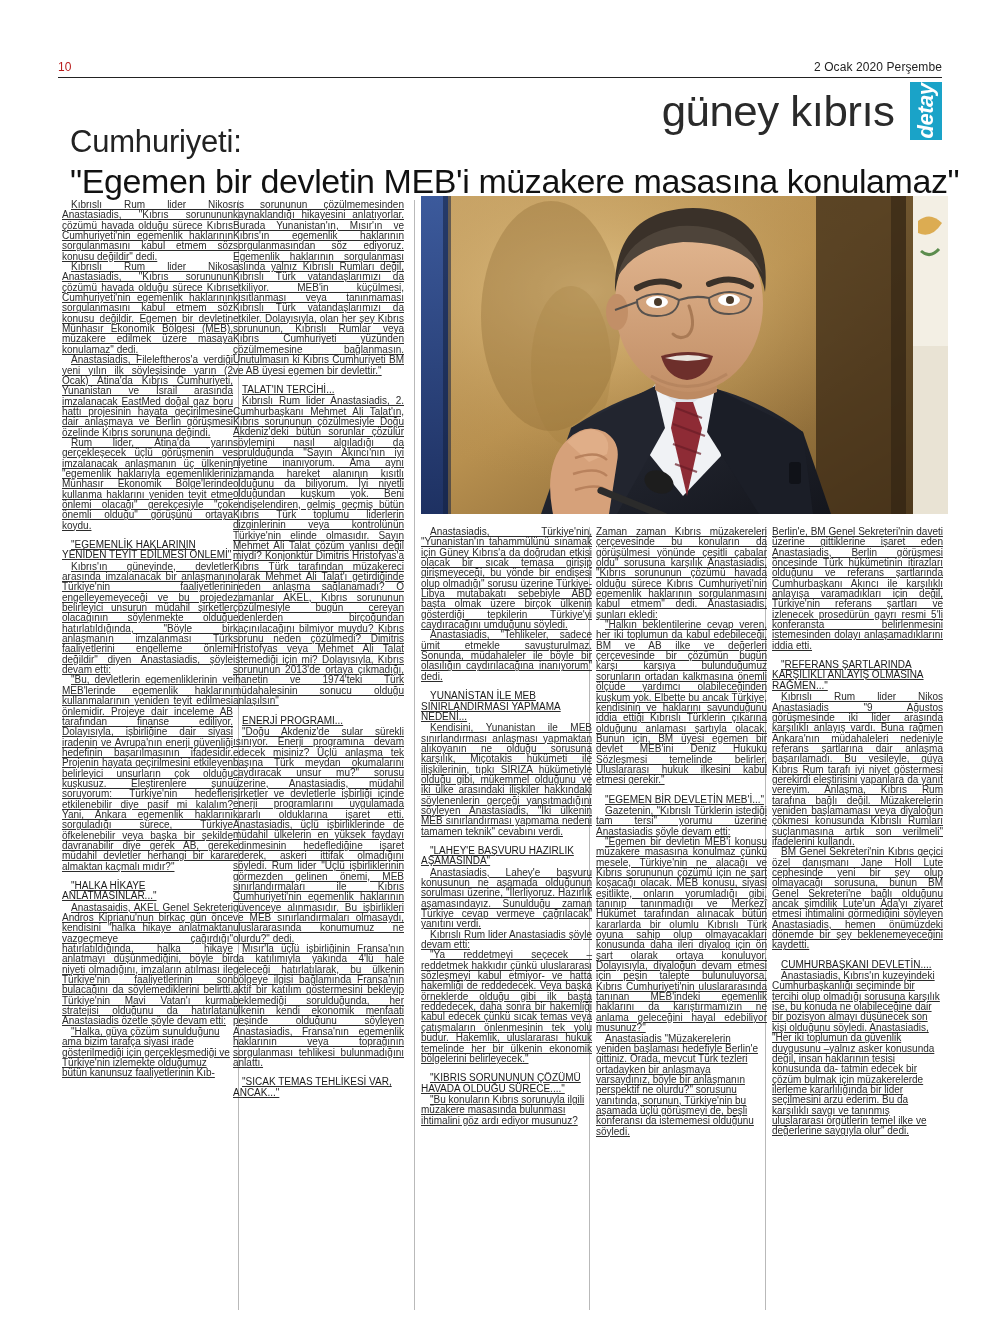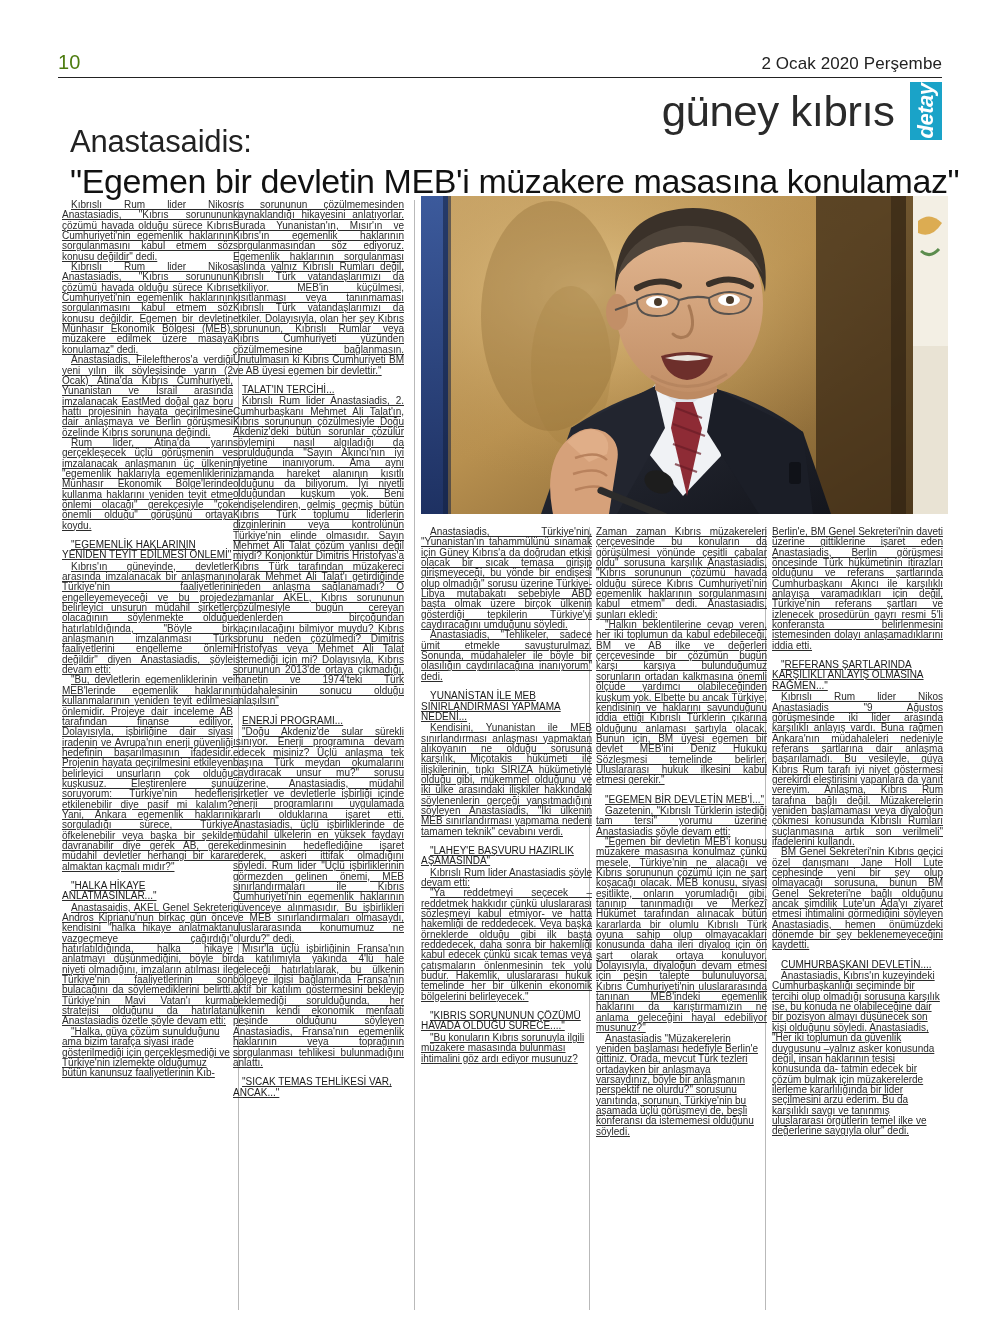--- a/index.html
+++ b/index.html
@@ -12,22 +12,22 @@
   }
   .page { position: relative; width: 1000px; height: 1326px; padding: 0; }
 
   
   .masthead {
     position: absolute; left: 58px; top: 52px; width: 884px; height: 26px;
     display: flex; align-items: flex-end; justify-content: space-between;
     border-bottom: 1.5px solid #222;
     padding-bottom: 3px;
   }
-  .folio { font-size: 20px; color: #4d7c0f; letter-spacing: .2px; }
-  .issue-date { font-size: 17px; color: #222; letter-spacing: .1px; }
+  .folio { font-size: 12px; color: #b91c1c; letter-spacing: .2px; }
+  .issue-date { font-size: 12px; color: #222; letter-spacing: .1px; }
 
   .brandbar {
     position: absolute; right: 58px; top: 82px;
     display: flex; align-items: center; gap: 16px;
   }
   .brand-title {
     font-size: 43px; font-weight: 400; letter-spacing: -0.5px;
     color: #2a2a2a; line-height: 1; transform: scaleX(1.02);
   }
   .logo-box {
@@ -98,21 +98,21 @@
   </div>
 
   <div class="brandbar">
     <span class="brand-title">güney kıbrıs</span>
     <span class="logo-box">
       <span class="logo-text">detay</span>
     </span>
   </div>
 
   <div class="headline">
-    <div class="kicker">Anastasaidis:</div>
+    <div class="kicker">Cumhuriyeti:</div>
     <div class="main">"Egemen bir devletin MEB'i müzakere masasına konulamaz"</div>
   </div>
 
   <div class="photo">
     <svg viewBox="0 0 527 318" preserveAspectRatio="none">
       <defs>
         <linearGradient id="bg" x1="0" y1="0" x2="1" y2="1">
           <stop offset="0%" stop-color="#c9a569"></stop>
           <stop offset="45%" stop-color="#b8904f"></stop>
           <stop offset="100%" stop-color="#6d5128"></stop>
@@ -231,20 +231,21 @@
       <p>"Doğu Akdeniz'de sular sürekli ısınıyor. Enerji programına devam edecek misiniz? Üçlü anlaşma tek başına Türk meydan okumalarını caydıracak unsur mu?" sorusu üzerine, Anastasiadis, müdahil şirketler ve devletlerle işbirliği içinde enerji programlarını uygulamada kararlı olduklarına işaret etti. Anastasiadis, üçlü işbirliklerinde de müdahil ülkelerin en yüksek faydayı edinmesinin hedeflediğine işaret ederek, askeri ittifak olmadığını söyledi. Rum lider "Üçlü işbirliklerinin görmezden gelinen önemi, MEB sınırlandırmaları ile Kıbrıs Cumhuriyeti'nin egemenlik haklarının güvenceye alınmasıdır. Bu işbirlikleri ve MEB sınırlandırmaları olmasaydı, uluslararasında konumumuz ne olurdu?" dedi.</p>
       <p>Mısır'la üçlü işbirliğinin Fransa'nın da katılımıyla yakında 4'lü hale geleceği hatırlatılarak, bu ülkenin bölgeye ilgisi bağlamında Fransa'nın aktif bir katılım göstermesini bekleyip beklemediği sorulduğunda, her ülkenin kendi ekonomik menfaati peşinde olduğunu söyleyen Anastasiadis, Fransa'nın egemenlik haklarının veya toprağının sorgulanması tehlikesi bulunmadığını anlattı.</p>
       <p class="head last">"SICAK TEMAS TEHLİKESİ VAR, ANCAK..."</p>
     </div>
   <div class="col col3">
       <p>Anastasiadis, Türkiye'nin, "Yunanistan'ın tahammülünü sınamak için Güney Kıbrıs'a da doğrudan etkisi olacak bir sıcak temasa girişip girişmeyeceği, bu yönde bir endişesi olup olmadığı" sorusu üzerine Türkiye-Libya mutabakatı sebebiyle ABD başta olmak üzere birçok ülkenin gösterdiği tepkilerin Türkiye'yi caydıracağını umduğunu söyledi.</p>
       <p>Anastasiadis, "Tehlikeler, sadece ümit etmekle savuşturulmaz. Sonunda, müdahaleler ile böyle bir olasılığın caydırılacağına inanıyorum" dedi.</p>
       <p class="head">YUNANİSTAN İLE MEB SINIRLANDIRMASI YAPMAMA NEDENİ...</p>
       <p>Kendisini, Yunanistan ile MEB sınırlandırması anlaşması yapmaktan alıkoyanın ne olduğu sorusuna karşılık, Miçotakis hükümeti ile ilişkilerinin, tıpkı SİRİZA hükümetiyle olduğu gibi, mükemmel olduğunu ve iki ülke arasındaki ilişkiler hakkındaki söylenenlerin gerçeği yansıtmadığını söyleyen Anastasiadis, "İki ülkenin MEB sınırlandırması yapmama nedeni tamamen teknik" cevabını verdi.</p>
       <p class="head">"LAHEY'E BAŞVURU HAZIRLIK AŞAMASINDA"</p>
+      <p>Anastasiadis, Lahey'e başvuru konusunun ne aşamada olduğunun sorulması üzerine, "İlerliyoruz. Hazırlık aşamasındayız. Sunulduğu zaman Türkiye cevap vermeye çağrılacak" yanıtını verdi.</p>
       <p>Kıbrıslı Rum lider Anastasiadis şöyle devam etti:</p>
       <p>"Ya reddetmeyi seçecek –reddetmek hakkıdır çünkü uluslararası sözleşmeyi kabul etmiyor- ve hatta hakemliği de reddedecek. Veya başka örneklerde olduğu gibi ilk başta reddedecek, daha sonra bir hakemliği kabul edecek çünkü sıcak temas veya çatışmaların önlenmesinin tek yolu budur. Hakemlik, uluslararası hukuk temelinde her bir ülkenin ekonomik bölgelerini belirleyecek."</p>
       <p class="head">"KIBRIS SORUNUNUN ÇÖZÜMÜ HAVADA OLDUĞU SÜRECE...."</p>
       <p class="last">"Bu konuların Kıbrıs sorunuyla ilgili müzakere masasında bulunması ihtimalini göz ardı ediyor musunuz?</p>
     </div>
   <div class="col col4">
       <p class="nohead">Zaman zaman Kıbrıs müzakereleri çerçevesinde bu konuların da görüşülmesi yönünde çeşitli çabalar oldu" sorusuna karşılık Anastasiadis, "Kıbrıs sorununun çözümü havada olduğu sürece Kıbrıs Cumhuriyeti'nin egemenlik haklarının sorgulanmasını kabul etmem" dedi. Anastasiadis, şunları ekledi:</p>
       <p>"Halkın beklentilerine cevap veren, her iki toplumun da kabul edebileceği, BM ve AB ilke ve değerleri çerçevesinde bir çözümün bugün karşı karşıya bulunduğumuz sorunların ortadan kalkmasına önemli ölçüde yardımcı olabileceğinden kuşkum yok. Elbette bu ancak Türkiye, kendisinin ve haklarını savunduğunu iddia ettiği Kıbrıslı Türklerin çıkarına olduğunu anlaması şartıyla olacak. Bunun için, BM üyesi egemen bir devlet MEB'ini Deniz Hukuku Sözleşmesi temelinde belirler. Uluslararası hukuk ilkesini kabul etmesi gerekir."</p>
       <p class="head">"EGEMEN BİR DEVLETİN MEB'İ..."</p>
       <p>Gazetenin, "Kıbrıslı Türklerin istediği tam tersi" yorumu üzerine Anastasiadis şöyle devam etti:</p>

